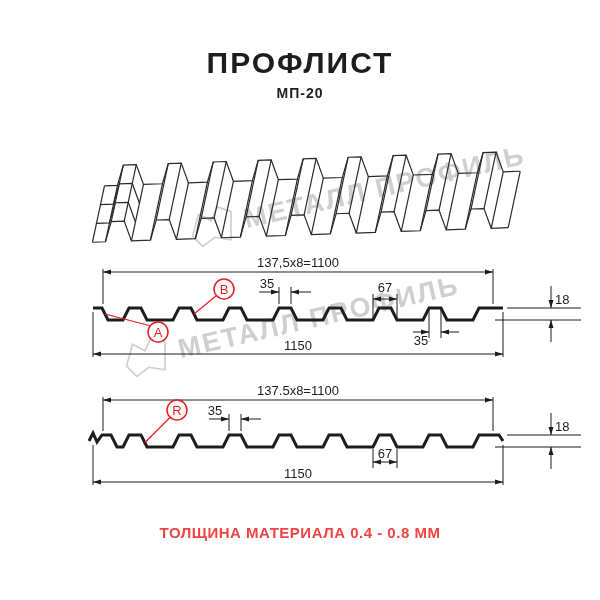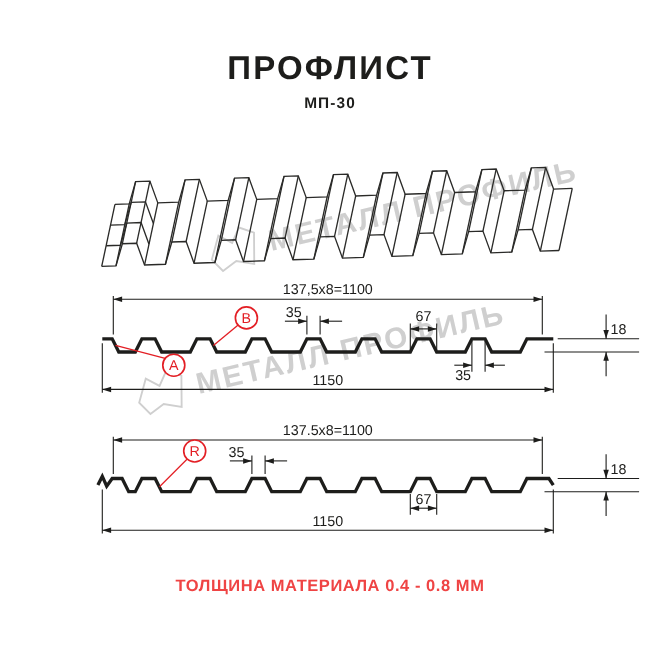--- a/index.html
+++ b/index.html
@@ -32,21 +32,21 @@
   .redlead{stroke:#e31e24;stroke-width:1.2;}
   .redtxt{font-family:"Liberation Sans", sans-serif;font-size:13px;fill:#e31e24;}
   .iso-line{stroke:#2a2a28;stroke-width:1.2;fill:none;}
 </style>
 </head>
 <body>
 
 <div class="page">
 
   <div class="title">ПРОФЛИСТ</div>
-  <div class="subtitle">МП-30</div>
+  <div class="subtitle">МП-20</div>
 
   <div class="watermark w1">
     <svg width="46" height="40" viewBox="0 0 60 52">
       <path d="M2,32 L16,6 L30,18 L42,2 L58,12 L50,48 L30,40 L12,48 Z" fill="none" stroke="#cfcfcf" stroke-width="2.2" stroke-linejoin="miter"></path>
     </svg>
     <span class="wm-text">МЕТАЛЛ ПРОФИЛЬ</span>
   </div>
 
   <div class="watermark w2">
     <svg width="46" height="40" viewBox="0 0 60 52">

